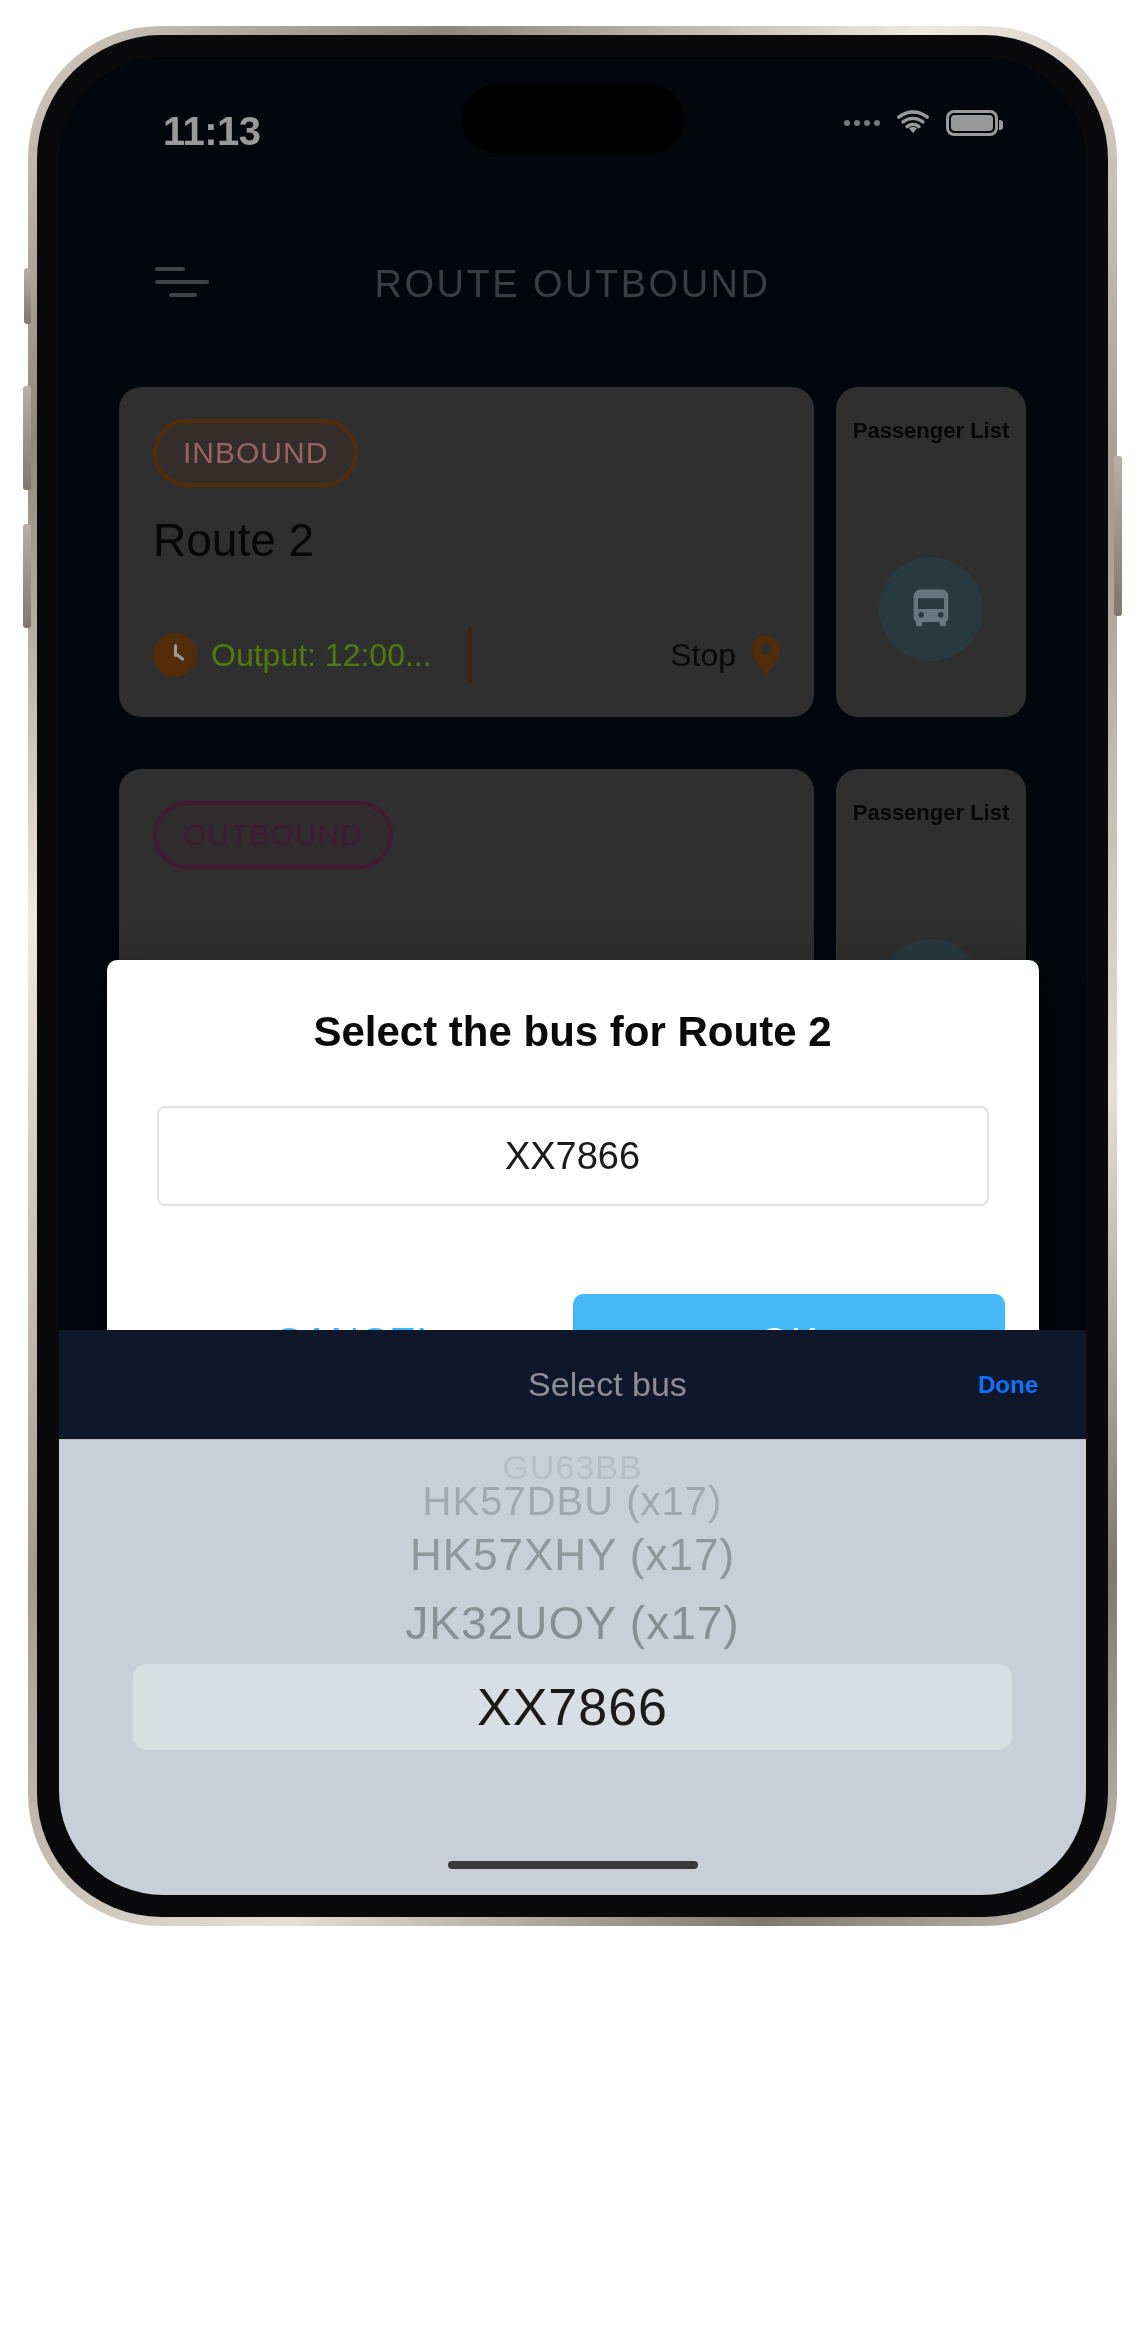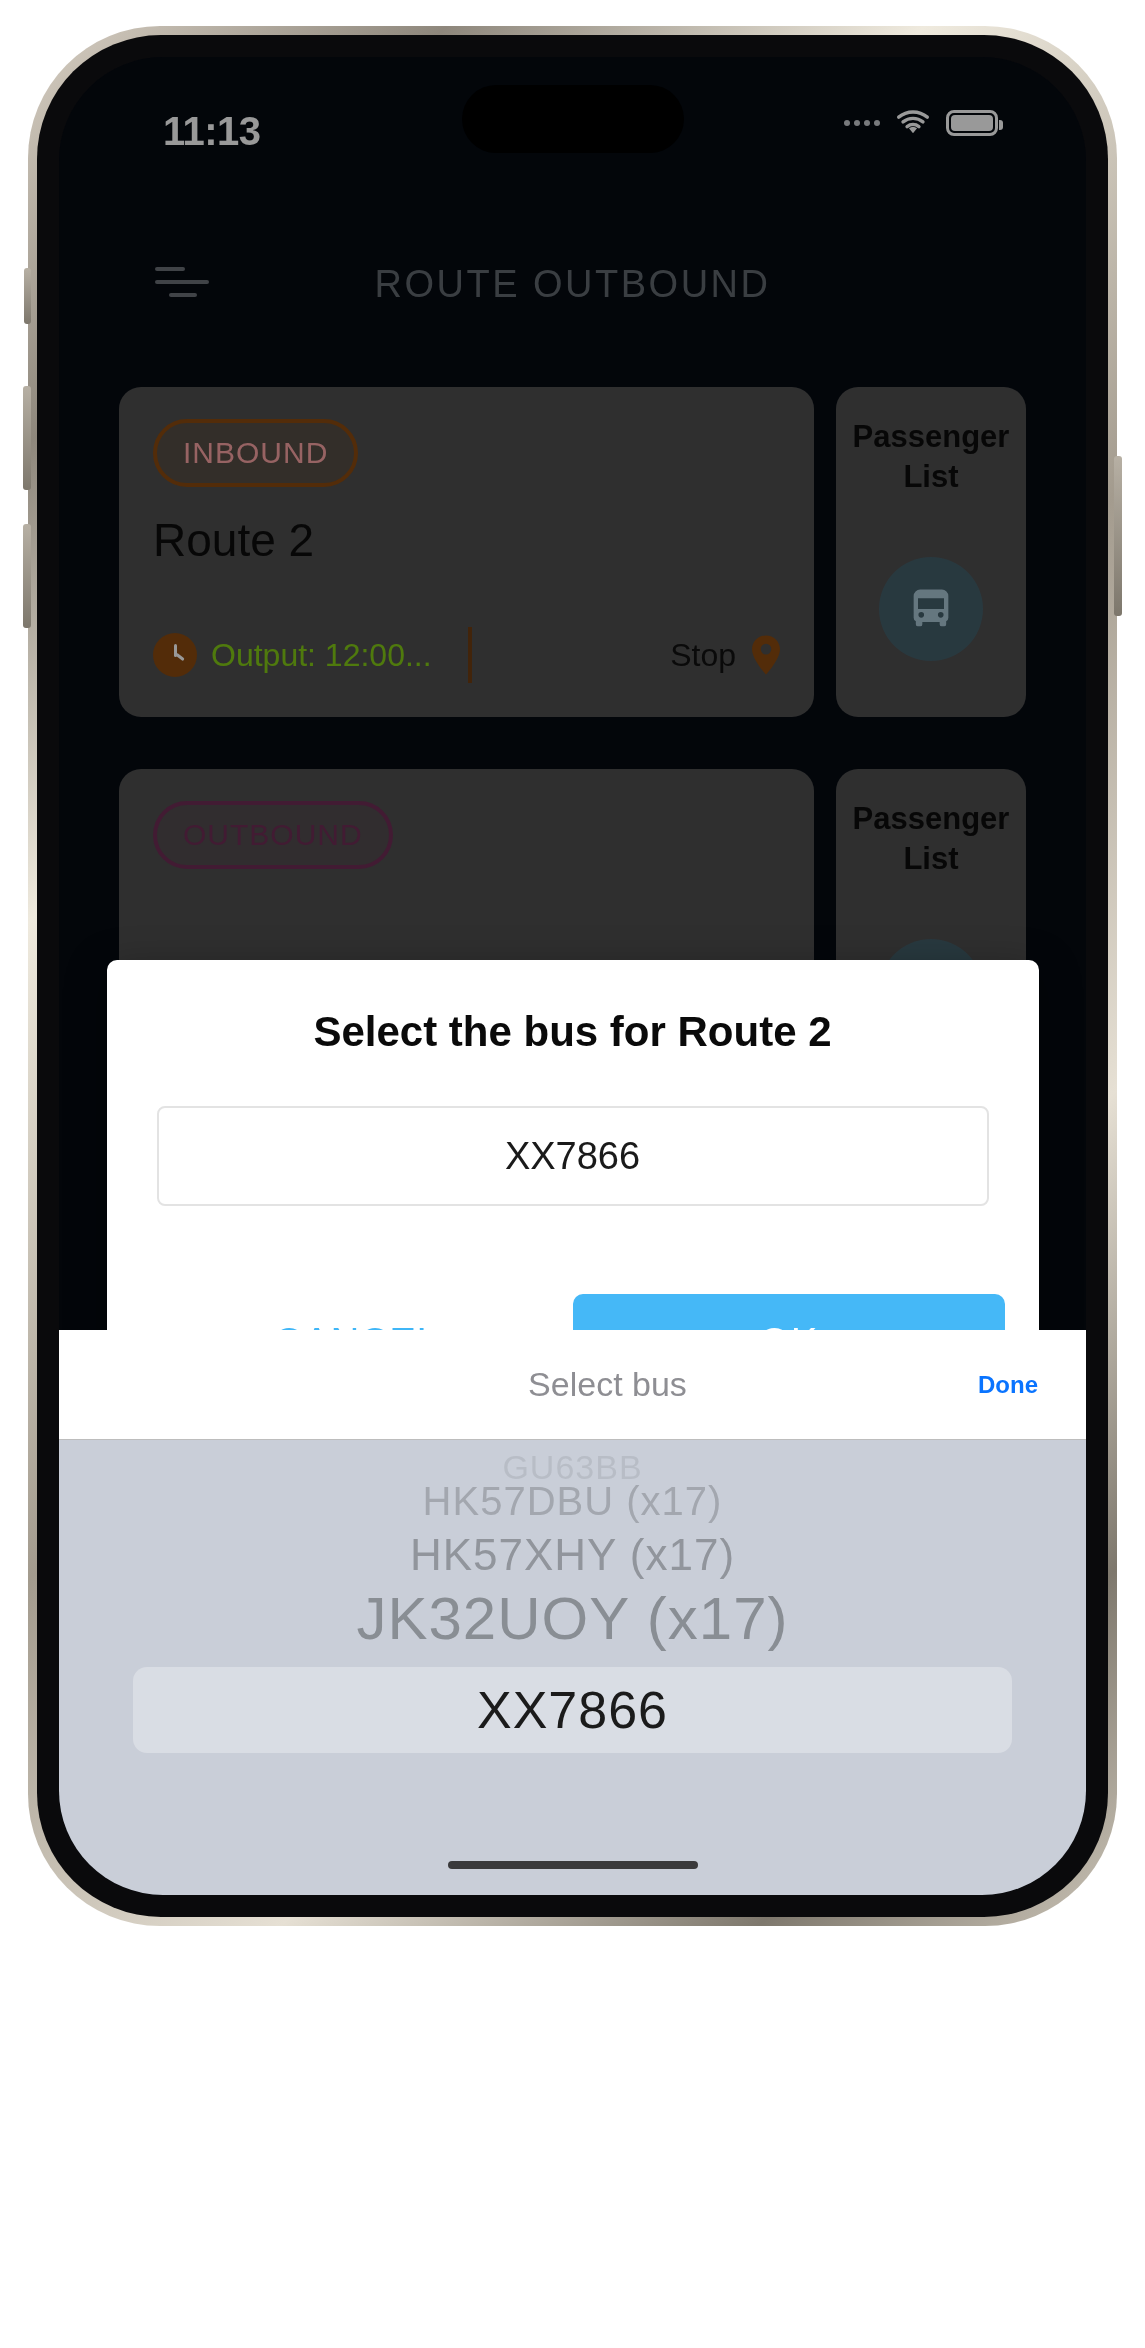--- a/index.html
+++ b/index.html
@@ -268,21 +268,21 @@
     flex: none;
     background: #4f4f4f;
     border-radius: 22px;
     height: 330px;
     padding: 30px 14px 0 14px;
     box-sizing: border-box;
     text-align: center;
     position: relative;
   }
   .passenger-title {
-    font-size: 31px;
+    font-size: 22px;
     color: #0d0d0d;
     font-weight: bold;
     line-height: 1.28;
   }
   .bus-circle {
     position: absolute;
     left: 50%;
     transform: translateX(-50%);
     bottom: 56px;
     width: 104px; height: 104px;
@@ -371,21 +371,21 @@
     position: absolute;
     z-index: 40;
     left: 0;
     right: 0;
     bottom: 0;
     height: 565px;
     background: #c9ced8;
   }
   #picker-toolbar {
     height: 110px;
-    background: #ffffff;
+    background: #0f172a;
     display: flex;
     align-items: center;
     padding: 0 48px;
     box-sizing: border-box;
     border-bottom: 1px solid #bdbdbd;
   }
   #picker-label {
     flex: 1;
     text-align: center;
     font-size: 34px;
@@ -421,23 +421,23 @@
     margin-top: -8px;
     letter-spacing: 1px;
   }
   .picker-item.dim1 {
     font-size: 44px;
     opacity: 0.62;
     margin-top: 6px;
     letter-spacing: 1px;
   }
   .picker-item.dim0 {
-    font-size: 60px;
+    font-size: 46px;
     opacity: 0.70;
-    margin-top: 4px;
+    margin-top: 16px;
     letter-spacing: 1px;
   }
   #picker-selected {
     margin: 14px 74px 0 74px;
     height: 86px;
     border-radius: 14px;
     background: rgba(255,255,255,0.30);
     display: flex;
     align-items: center;
     justify-content: center;

